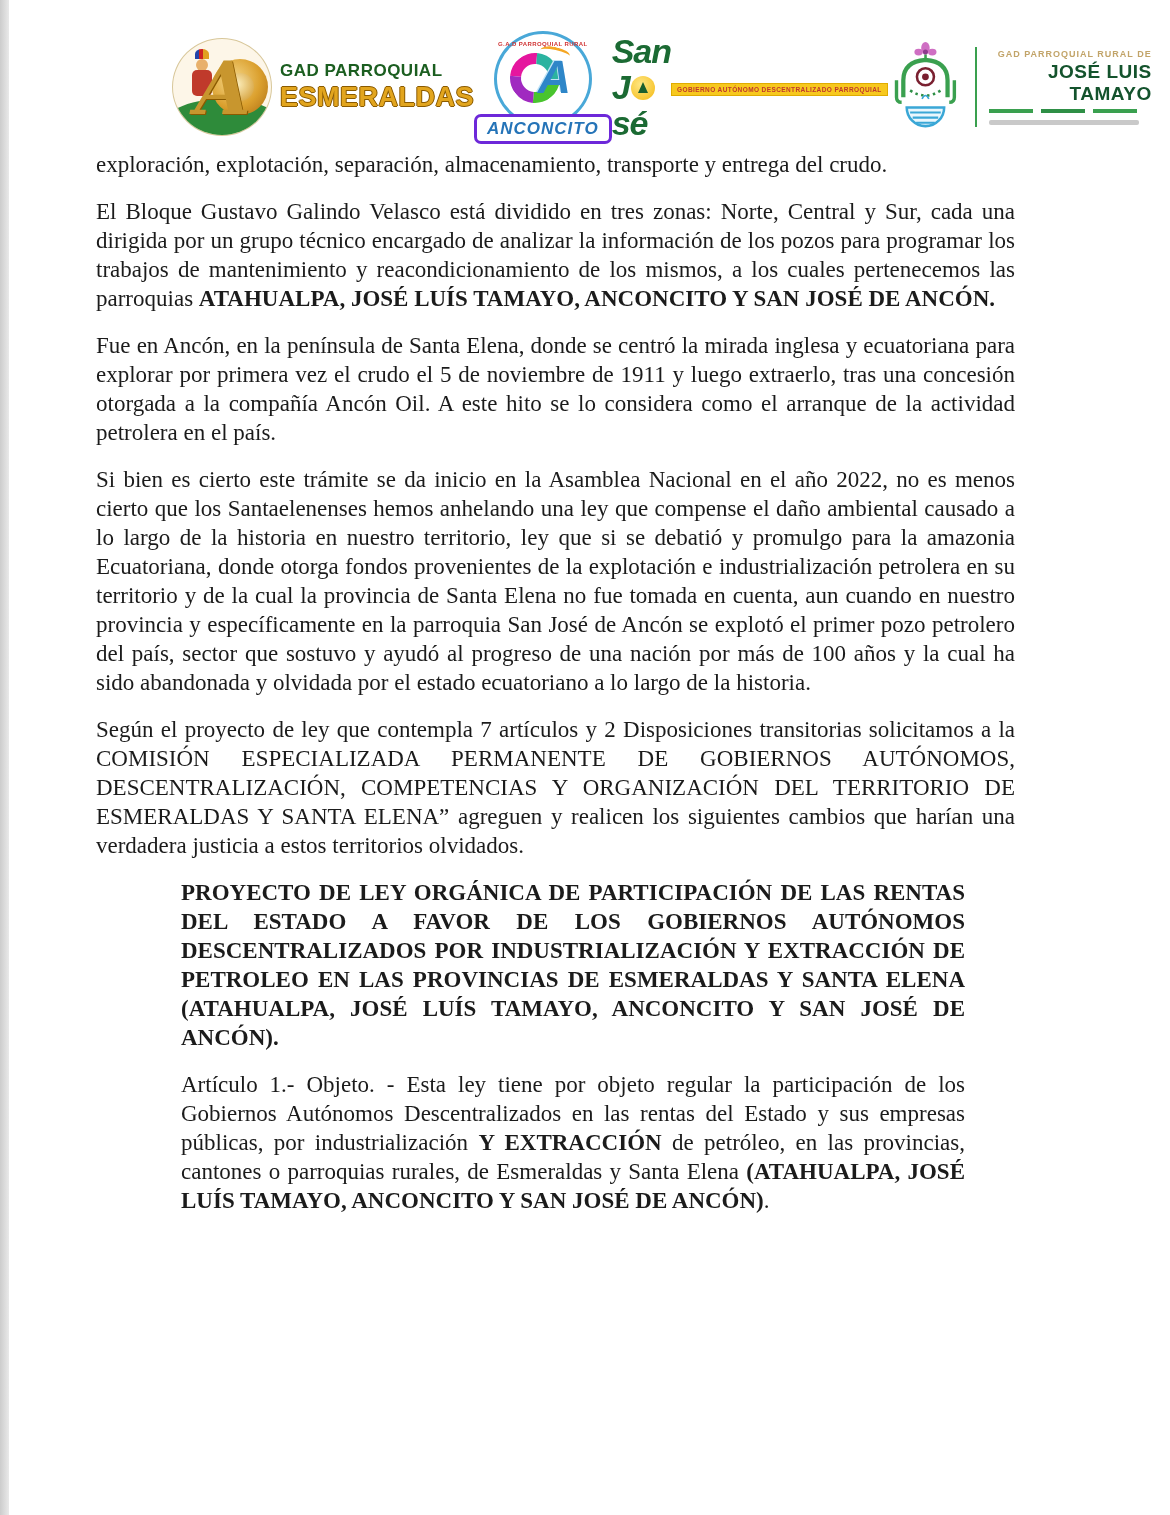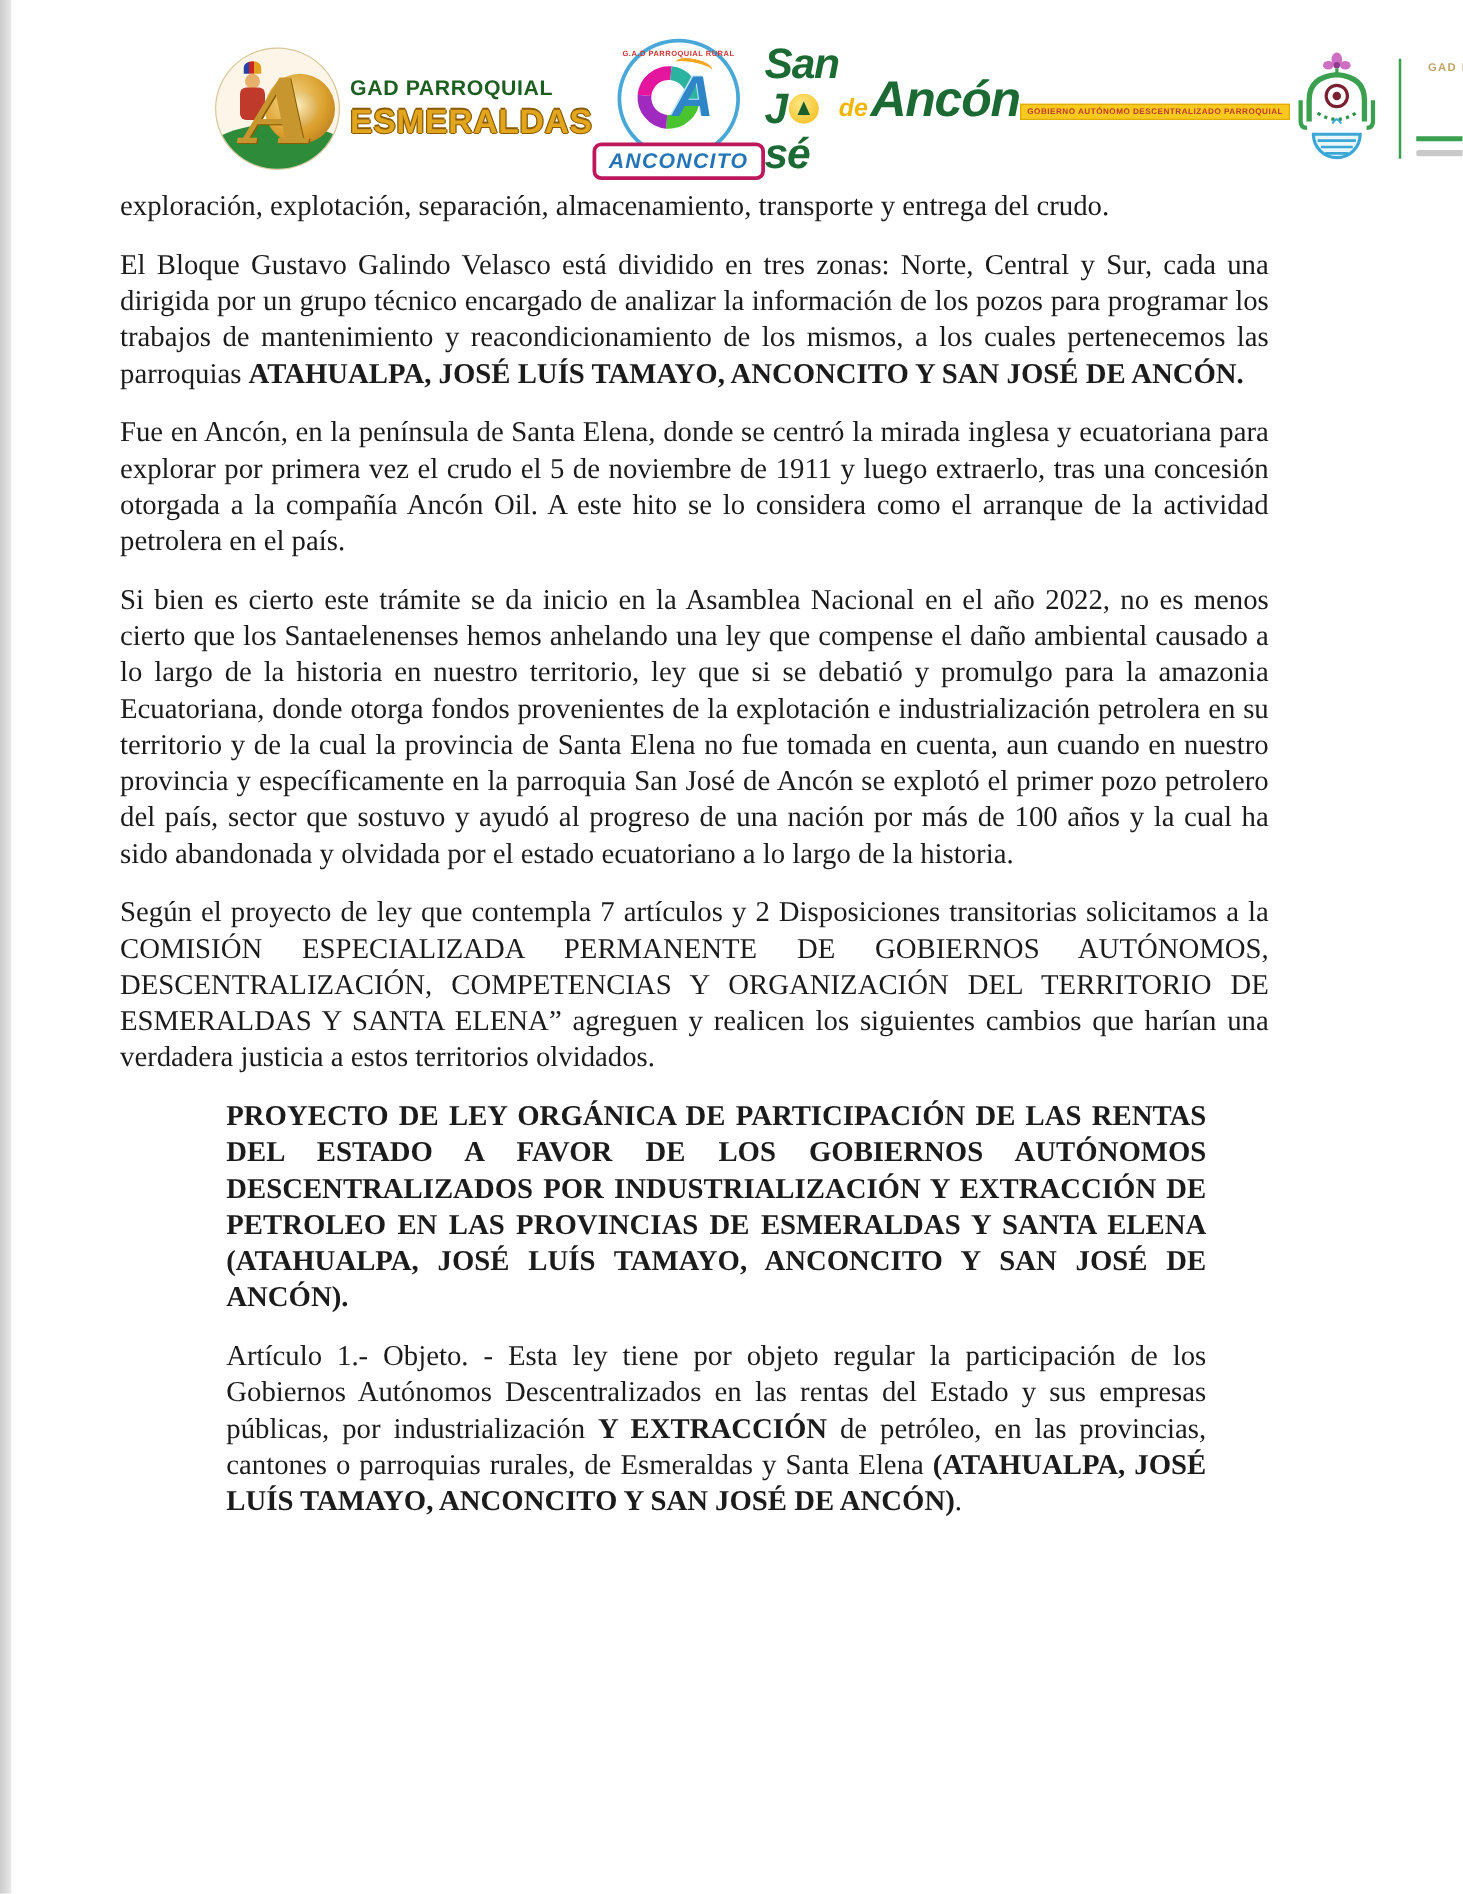--- a/index.html
+++ b/index.html
@@ -50,21 +50,21 @@
              font-weight:700; font-size:6px; color:#d03333; letter-spacing:.4px; }
   .anc-mono { position:relative; width:66px; height:58px; margin:2px auto 0; }
   .anc-c { position:absolute; left:0; top:4px; width:50px; height:50px; border-radius:50%;
            border:11px solid; border-color:#e5169e #2bb3a0 #49c42e #a02ac0;
            transform:rotate(-40deg); }
   .anc-swoosh { position:absolute; top:-2px; left:30px; width:30px; height:12px;
                 border-top:3px solid #f5a623; border-radius:50%; transform:rotate(12deg); }
   .anc-a { position:absolute; left:28px; top:2px; font-family:"Liberation Sans",sans-serif;
            font-style:italic; font-weight:900; font-size:46px; line-height:52px; color:#2e86c8;
            text-shadow:-1px -1px 0 #bfe3f7; }
-  .anc-banner { margin-top:-13px; z-index:2; background:#fff; border:3px solid #be185d;
+  .anc-banner { margin-top:-13px; z-index:2; background:#fff; border:3px solid #6d28d9;
                 border-radius:7px; padding:2px 10px; font-family:"Liberation Sans",sans-serif;
                 font-style:italic; font-weight:900; font-size:17px; color:#2574b8;
                 letter-spacing:1px; }
 
   
   .logo-sanjose { flex-direction:row; align-items:center; }
   .sj-line1 { font-family:"Liberation Sans",sans-serif; font-style:italic; font-weight:900;
               font-size:34px; color:#1b6a33; letter-spacing:-1px; line-height:36px; }
   .sj-disc { display:inline-block; width:24px; height:24px; border-radius:50%;
              background:radial-gradient(circle at 40% 35%, #ffe784, #f4b912);
@@ -136,23 +136,20 @@
           <div class="anc-a">A</div>
         </div>
       </div>
       <div class="anc-banner">ANCONCITO</div>
     </div>
 
     <div class="logo logo-sanjose">
       <div class="sj-line1">
         <span>San J</span><span class="sj-disc"><span class="sj-derrick"></span></span><span>sé</span>
       </div>
-      <div class="sj-line2">
-        <span class="sj-de">de</span><span class="sj-ancon">Ancón</span>
-      </div>
       <div class="sj-bar">GOBIERNO AUTÓNOMO DESCENTRALIZADO PARROQUIAL</div>
     </div>
 
     <div class="logo logo-jlt">
       <svg class="jlt-emblem" width="88" height="104" viewBox="0 0 88 104">
         <g fill="#cf6fc3">
           <ellipse cx="44" cy="6" rx="5" ry="7"></ellipse>
           <ellipse cx="36" cy="11" rx="5" ry="4"></ellipse>
           <ellipse cx="52" cy="11" rx="5" ry="4"></ellipse>
         </g>

